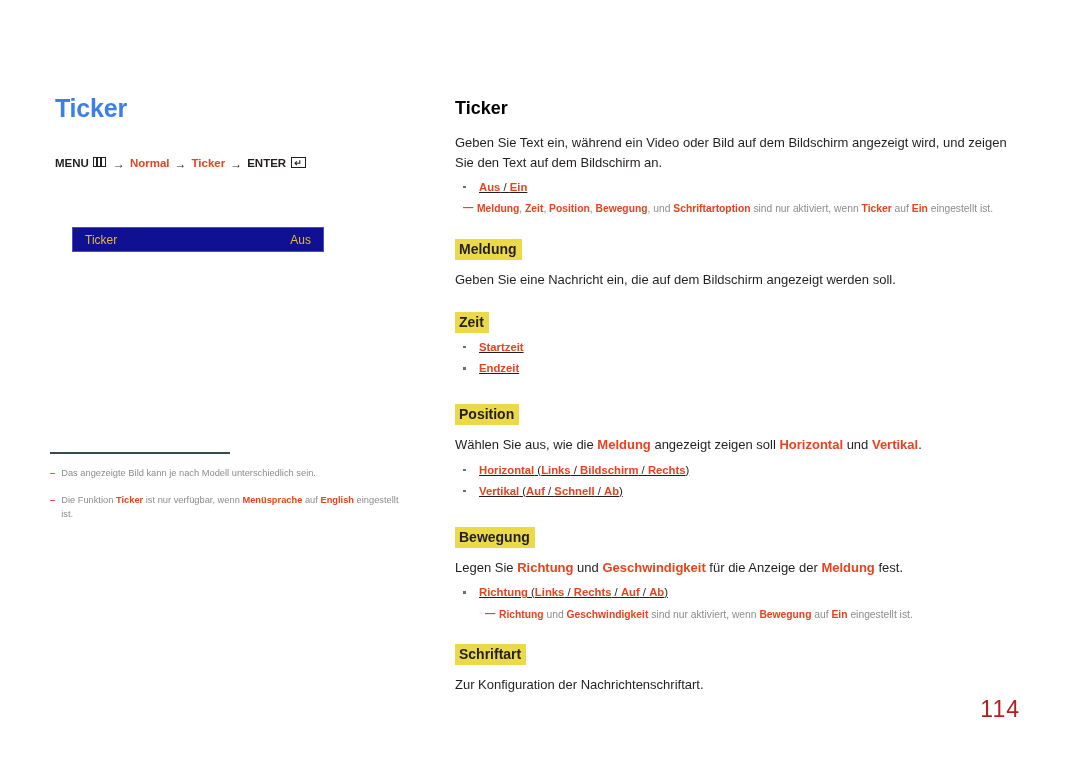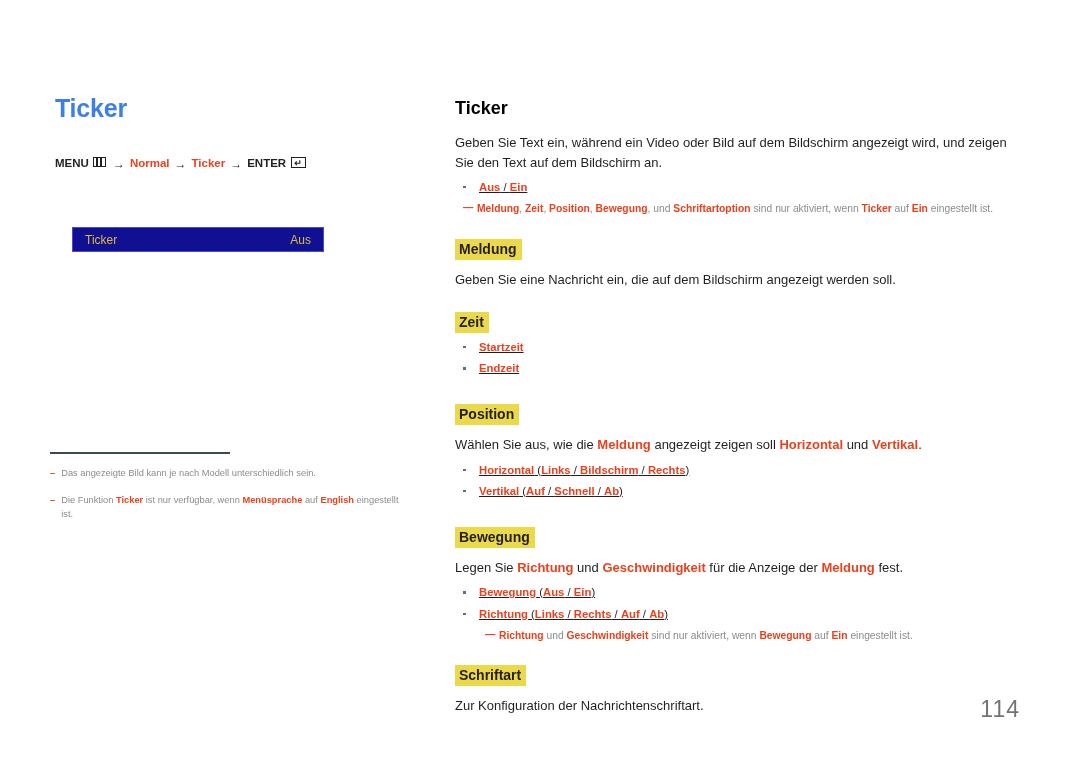--- a/index.html
+++ b/index.html
@@ -211,21 +211,21 @@
   .note-line b { color: #e8421f; }
   .note-inline {
     margin-left: 22px;
   }
 
   .page-number {
     position: absolute;
     right: 60px;
     bottom: 40px;
     font-size: 23px;
-    color: #737373;
+    color: #b91c1c;
     letter-spacing: 1px;
   }
 </style>
 </head>
 <body>
 
 <div class="page">
 
   <div class="left-col">
     <h1 class="left-title">Ticker</h1>
@@ -275,21 +275,20 @@
         <div><div class="sub-head">Meldung</div><p class="para"><span>Geben Sie eine Nachricht ein, die auf dem Bildschirm angezeigt werden soll.</span></p></div>
         <div><div class="sub-head">Zeit</div><ul class="bullets">
             <li><b>Startzeit</b></li>
             <li><b>Endzeit</b></li>
           </ul></div>
         <div><div class="sub-head">Position</div><p class="para"><span>Wählen Sie aus, wie die </span><b>Meldung</b><span> angezeigt zeigen soll </span><b>Horizontal</b><span> und </span><b>Vertikal</b><span>.</span></p><ul class="bullets">
             <li><b>Horizontal</b><span> (</span><b>Links</b><span> / </span><b>Bildschirm</b><span> / </span><b>Rechts</b><span>)</span></li>
             <li><b>Vertikal</b><span> (</span><b>Auf</b><span> / </span><b>Schnell</b><span> / </span><b>Ab</b><span>)</span></li>
           </ul></div>
         <div><div class="sub-head">Bewegung</div><p class="para"><span>Legen Sie </span><b>Richtung</b><span> und </span><b>Geschwindigkeit</b><span> für die Anzeige der </span><b>Meldung</b><span> fest.</span></p><ul class="bullets">
-            <li><b>Bewegung</b><span> (</span><b>Aus</b><span> / </span><b>Ein</b><span>)</span></li>
             <li><b>Richtung</b><span> (</span><b>Links</b><span> / </span><b>Rechts</b><span> / </span><b>Auf</b><span> / </span><b>Ab</b><span>)</span></li>
           </ul><p class="note-line note-inline"><span class="ndash">—</span><b>Richtung</b><span> und </span><b>Geschwindigkeit</b><span> sind nur aktiviert, wenn </span><b>Bewegung</b><span> auf </span><b>Ein</b><span> eingestellt ist.</span></p></div>
         <div><div class="sub-head">Schriftart</div><p class="para"><span>Zur Konfiguration der Nachrichtenschriftart.</span></p></div>
       </div>
   </div>
 
   <div class="page-number">114</div>
 </div>
 
 </body></html>

